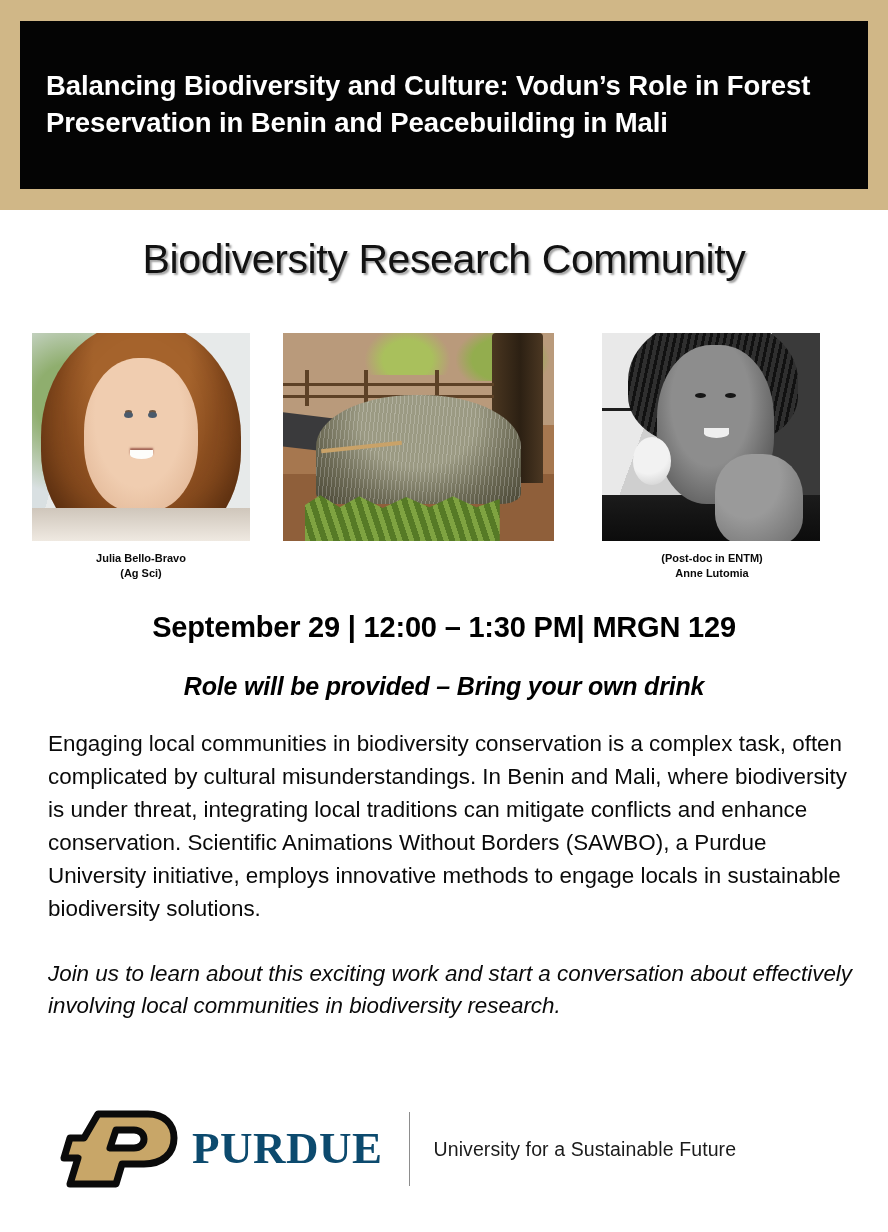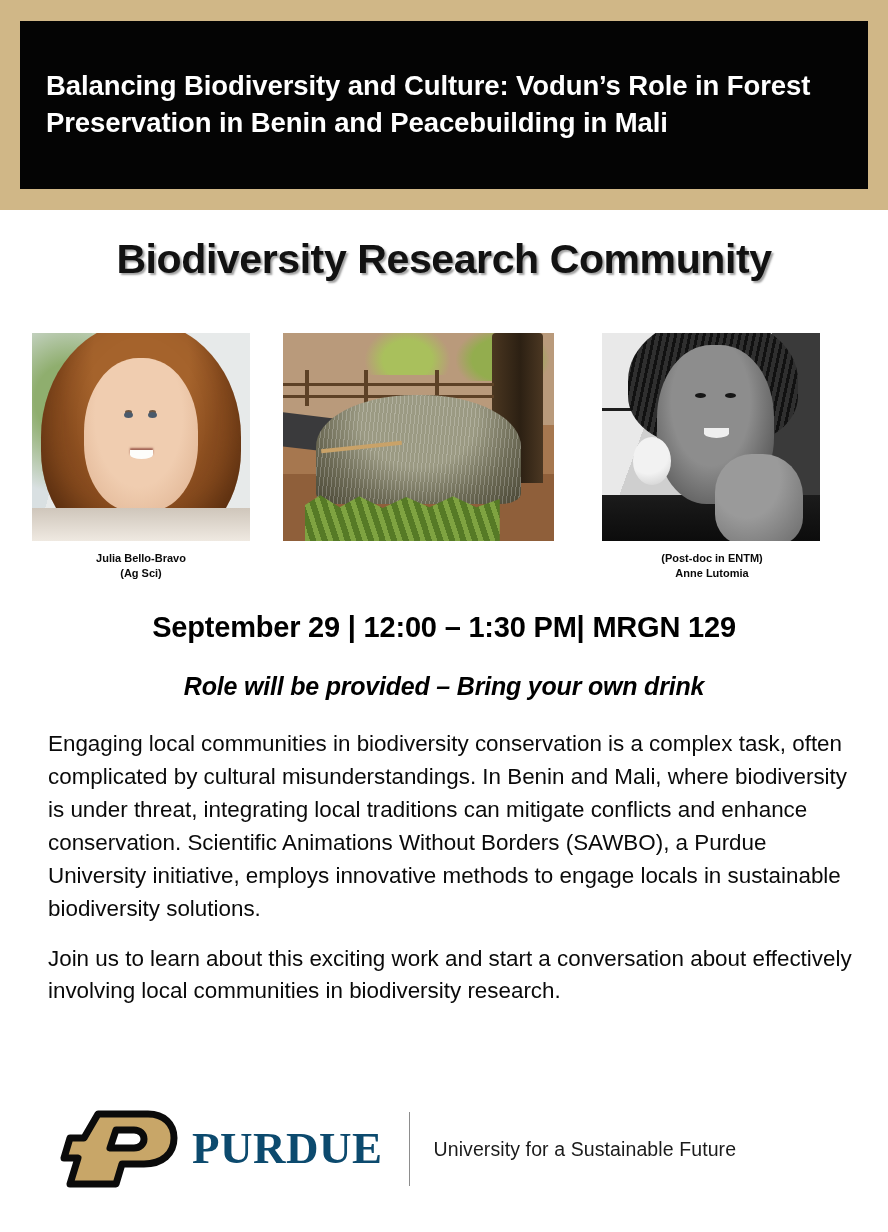--- a/index.html
+++ b/index.html
@@ -31,21 +31,21 @@
     text-align:left;
     letter-spacing:-0.1px;
     padding:0 26px;
   }
 
   
   .community-heading{
     position:absolute; left:0; top:236px; width:888px;
     text-align:center;
     font-size:41px;
-    font-weight:700;
+    font-weight:400;
     letter-spacing:-0.4px;
     color:#121212;
     text-shadow:2px 2px 2px rgba(130,130,130,.75);
   }
 
   
   .photo-row{ position:absolute; left:0; top:333px; width:888px; height:210px; }
   .photo{ position:absolute; top:0; overflow:hidden; }
   .photo-left  { left:32px;  width:218px; height:208px; }
   .photo-center{ left:283px; width:271px; height:208px; }
@@ -192,21 +192,21 @@
     position:absolute; left:0; top:672px; width:888px;
     text-align:center; font-size:25px; font-weight:700; font-style:italic;
     letter-spacing:-0.2px;
   }
 
   
   .body-copy{
     position:absolute; left:48px; top:728px; width:812px;
     font-size:22.4px; line-height:1.47; color:#0a0a0a;
   }
-  .body-copy p + p{ margin-top:17px; }
+  .body-copy p + p{ margin-top:32px;font-style:italic; }
 
   
   .footer{
     position:absolute; left:60px; top:1106px; width:790px; height:86px;
     display:flex; align-items:center;
   }
   .motion-p{ width:118px; height:82px; flex:0 0 auto; }
   .wordmark{ margin-left:14px; flex:0 0 auto; }
   .wordmark .pu{
     font-family:"Liberation Serif", serif;

